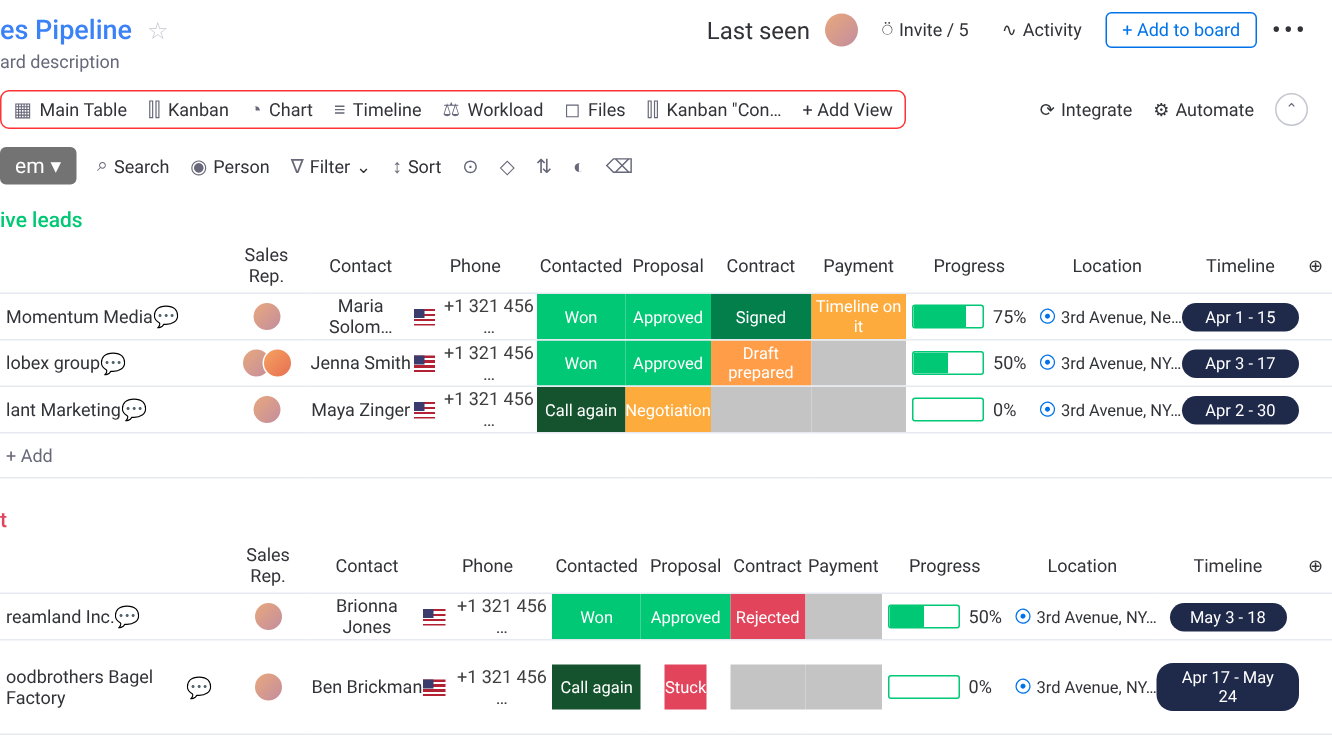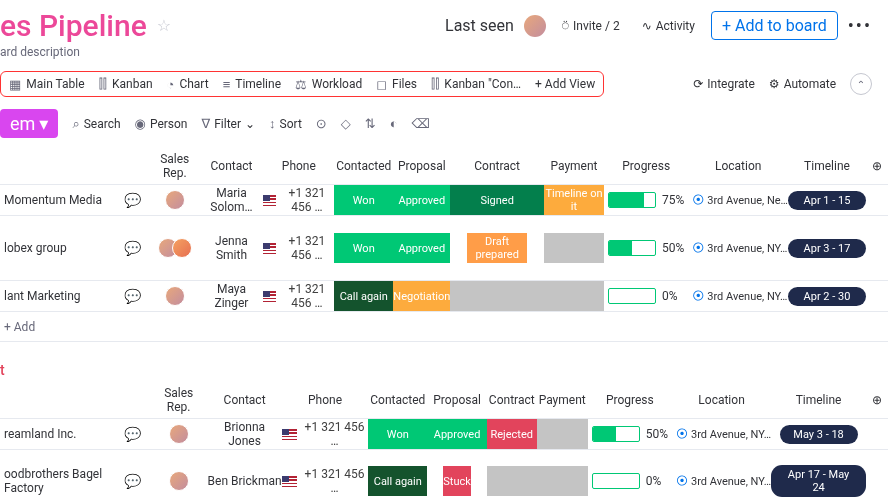--- a/index.html
+++ b/index.html
@@ -1,47 +1,47 @@
 <!DOCTYPE html>
 <html><head>
 <meta charset="utf-8">
 <style>
 *{box-sizing:border-box;margin:0;padding:0;font-family:-apple-system,BlinkMacSystemFont,"Segoe UI",Roboto,sans-serif}
 body{background:#fff;font-size:12px;color:#323338;width:888px;height:500px;overflow:hidden;padding-left:0}
 .header{display:flex;align-items:center;padding:8px 16px 2px 0;gap:10px}
-.title{font-size:30px;font-weight:500;color:#ec4899}
+.title{font-size:18px;font-weight:500;color:#3b82f6}
 .star-icon{font-size:16px;color:#c5c7d0}
 .spacer{flex:1}
 .lastseen{font-size:16px;color:#323338}
 .avatar{width:22px;height:22px;border-radius:50%;background:linear-gradient(135deg,#e8a87c,#c38d9e);display:inline-block;vertical-align:middle}
 .avatar.sm{width:20px;height:20px}
 .avatar3{background:linear-gradient(135deg,#f4a261,#e76f51)}
 .hdr-btn{display:flex;align-items:center;gap:4px;font-size:12px;color:#323338;cursor:pointer;padding:4px 6px}
-.add-board{border:1px solid #0073ea;color:#0073ea;border-radius:4px;padding:4px 10px;font-size:16px}
+.add-board{border:1px solid #0073ea;color:#0073ea;border-radius:4px;padding:4px 10px;font-size:12px}
 .dots{font-size:18px;letter-spacing:2px;color:#323338;cursor:pointer}
 .desc{font-size:12px;color:#676879;padding:0 0 8px 0}
 .tabs-row{display:flex;align-items:center;gap:2px;padding:4px 16px 4px 0}
 .tabs-box{border:1.5px solid #ff3333;border-radius:6px;padding:4px 8px;display:flex;align-items:center;gap:14px}
 .tab{display:flex;align-items:center;gap:5px;font-size:12px;color:#323338;cursor:pointer;white-space:nowrap}
 .tab .icn{color:#676879;font-size:13px}
 .right-tools{display:flex;align-items:center;gap:14px;font-size:12px;color:#323338}
 .right-tools .tool{display:flex;align-items:center;gap:4px;cursor:pointer}
 .chev-circ{width:22px;height:22px;border:1px solid #c5c7d0;border-radius:50%;display:flex;align-items:center;justify-content:center;font-size:10px;color:#676879}
 .toolbar{display:flex;align-items:center;gap:14px;padding:8px 16px 10px 0}
-.new-btn{background:#d946ef;color:#fff;border-radius:4px;padding:4px 10px;font-size:18px;display:flex;align-items:center;gap:4px}
+.new-btn{background:#737373;color:#fff;border-radius:4px;padding:4px 10px;font-size:14px;display:flex;align-items:center;gap:4px}
 .tool-item{display:flex;align-items:center;gap:4px;font-size:12px;color:#323338;cursor:pointer}
 .mini-icn{color:#676879;font-size:13px}
 .group-title{font-size:14px;font-weight:500;padding:6px 0 4px 0}
 .g-green{color:#00c875}
 .g-red{color:#e2445c}
 .table{width:100%;border-collapse:collapse}
 .table th{font-size:12px;font-weight:400;color:#323338;text-align:center;padding:4px 2px;border-bottom:1px solid #e6e9ef}
 .table td{font-size:12px;text-align:center;padding:0;border-bottom:1px solid #e6e9ef;height:30px;vertical-align:middle}
 .table th:first-child,.table td:first-child{text-align:left;padding-left:4px}
-.name-cell{display:flex;align-items:center;justify-content:space-between;padding-right:8px;height:30px}
+.name-cell{display:flex;align-items:center;justify-content:flex-start;padding-right:8px;height:30px}
 .chat-icn{color:#c5c7d0;font-size:14px}
 .rep-cell{display:flex;align-items:center;justify-content:center;gap:-4px}
 .rep-cell .avatar{margin-left:-6px;border:1px solid #fff}
 .rep-cell .avatar:first-child{margin-left:0}
 .phone-cell{display:flex;align-items:center;gap:4px;justify-content:center}
 .flag{width:16px;height:11px;background:linear-gradient(to bottom,#b22234 0%,#b22234 15%,#fff 15%,#fff 30%,#b22234 30%,#b22234 45%,#fff 45%,#fff 60%,#b22234 60%,#b22234 75%,#fff 75%,#fff 90%,#b22234 90%);position:relative;display:inline-block}
 .flag::before{content:"";position:absolute;top:0;left:0;width:7px;height:6px;background:#3c3b6e}
 .phone-link{color:#404040}
 .status{color:#fff;font-size:11px;height:30px;display:flex;align-items:center;justify-content:center}
 .s-green{background:#00c875}
@@ -65,21 +65,21 @@
 <body>
 
 <div class="header">
   <span class="title">es Pipeline</span>
   <span class="star-icon">☆</span>
   <div class="spacer"></div>
   <span class="lastseen">Last seen</span>
   <span class="avatar"></span>
   <div class="hdr-btn">
       <span>⍥</span>
-      <span>Invite / 2</span>
+      <span>Invite / 5</span>
     </div>
   <div class="hdr-btn">
       <span>∿</span>
       <span>Activity</span>
     </div>
   <div class="add-board">+ Add to board</div>
   <span class="dots">•••</span>
 </div>
 <div class="desc">ard description</div>
 
@@ -152,20 +152,21 @@
       <span>Sort</span>
     </div>
   <span class="mini-icn">⊙</span>
   <span class="mini-icn">◇</span>
   <span class="mini-icn">⇅</span>
   <span class="mini-icn">◐</span>
   <span class="mini-icn">⌫</span>
 </div>
 
 <div id="groups">
+    <div class="group-title g-green">ive leads</div>
     <table class="table">
       <thead>
         <tr>
           <th style="width:150px"></th>
           <th>Sales Rep.</th>
           <th>Contact</th>
           <th>Phone</th>
           <th>Contacted</th>
           <th>Proposal</th>
           <th>Contract</th>
@@ -244,21 +245,21 @@
               <span class="flag"></span>
               <span class="phone-link">+1 321 456 …</span>
             </div>
           </td>
           <td style="padding:0">
             <div class="status s-green">Won</div>
           </td>
           <td style="padding:0">
             <div class="status s-green">Approved</div>
           </td>
-          <td style="padding:17px">
+          <td style="padding:0">
             <div class="status s-darkorange">Draft prepared</div>
           </td>
           <td style="padding:0">
             <div class="status s-grey"></div>
           </td>
           <td>
             <div class="prog-wrap">
               <div class="prog-bar">
                 <div class="prog-fill" style="width:50%"></div>
               </div>

